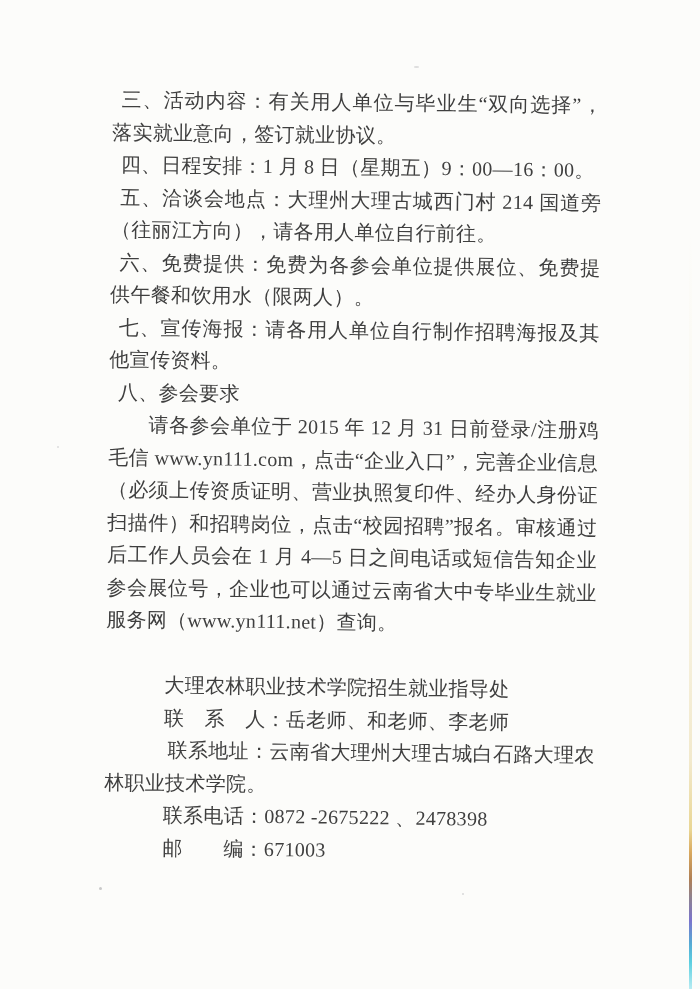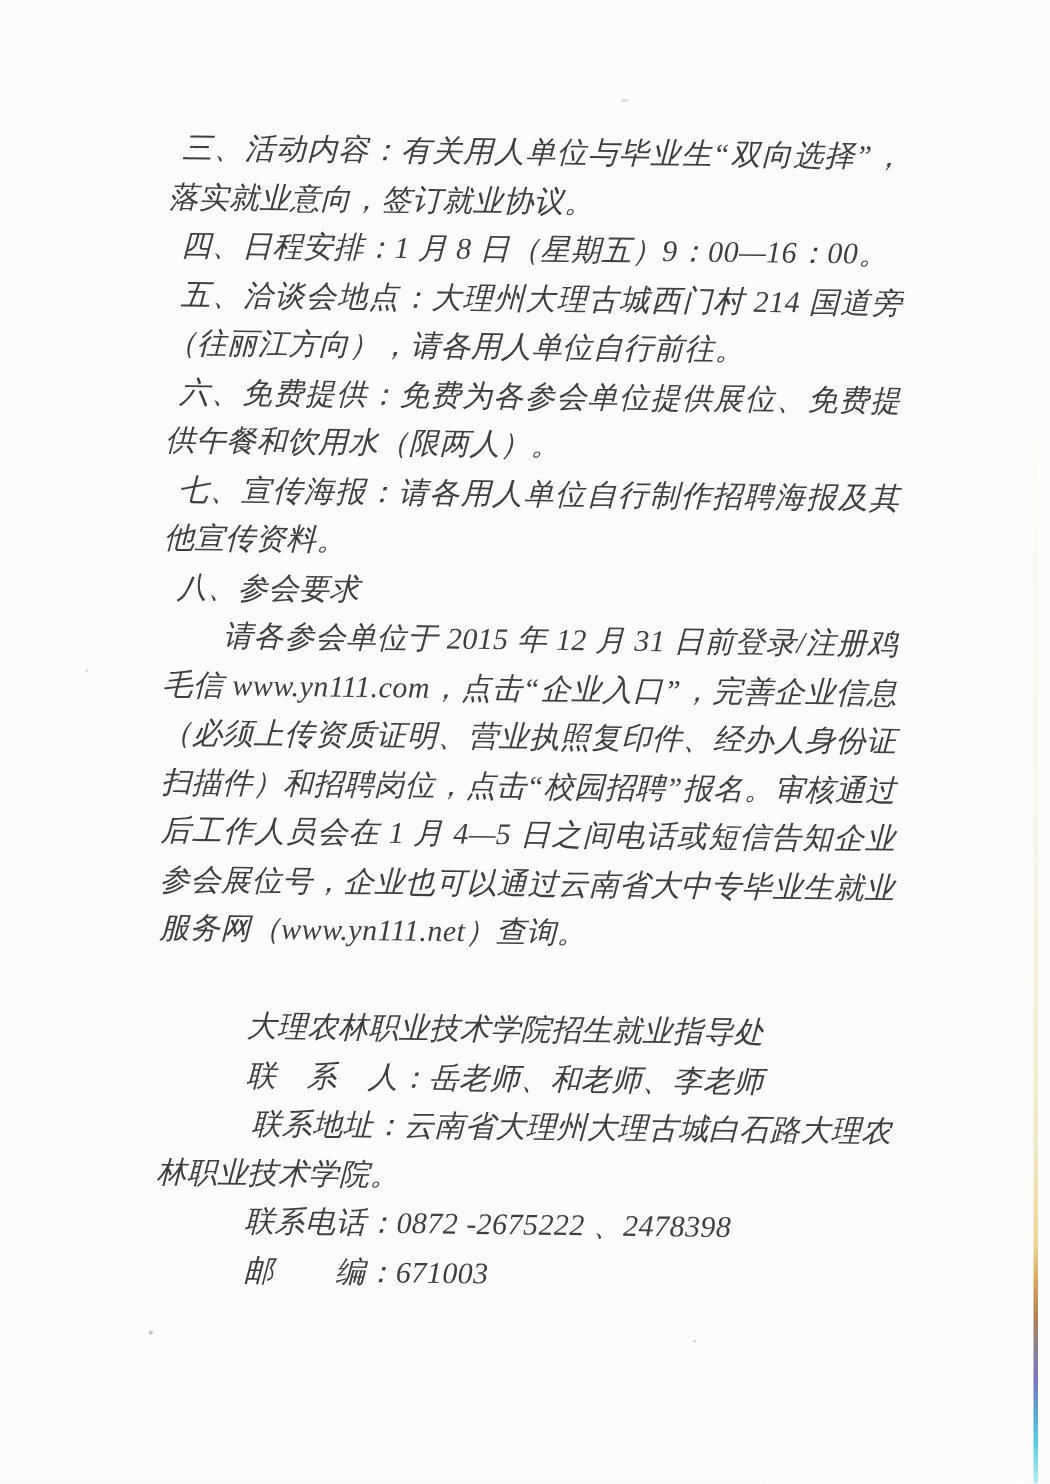--- a/index.html
+++ b/index.html
@@ -3,21 +3,20 @@
 <meta charset="utf-8">
 <style>
   html, body { margin: 0; padding: 0; background: #ffffff; }
   .sheet {
     position: relative;
     width: 700px;
     height: 989px;
     background: #fcfcfa;
     overflow: hidden;
     font-family: "Liberation Serif", "DejaVu Serif", serif;
-    font-style: italic;
   }
   .content {
     position: absolute;
     left: 108px;
     top: 86px;
     width: 490px;
     font-size: 20px;
     line-height: 32.5px;
     color: #3f3f3f;
     text-align: justify;

